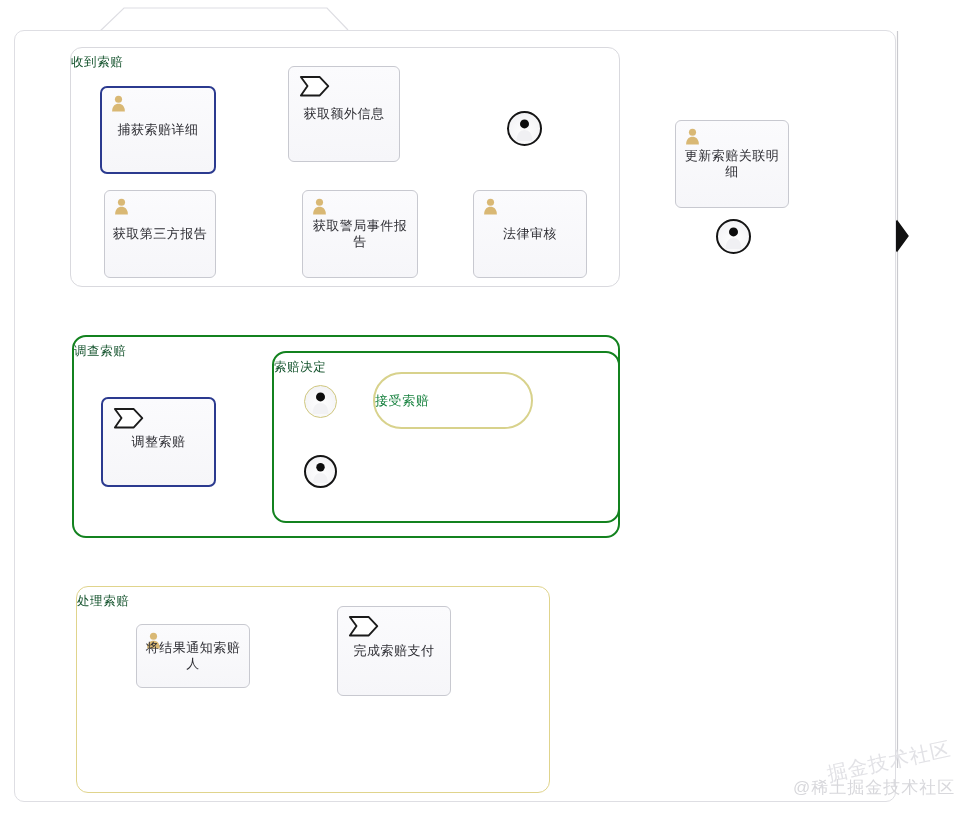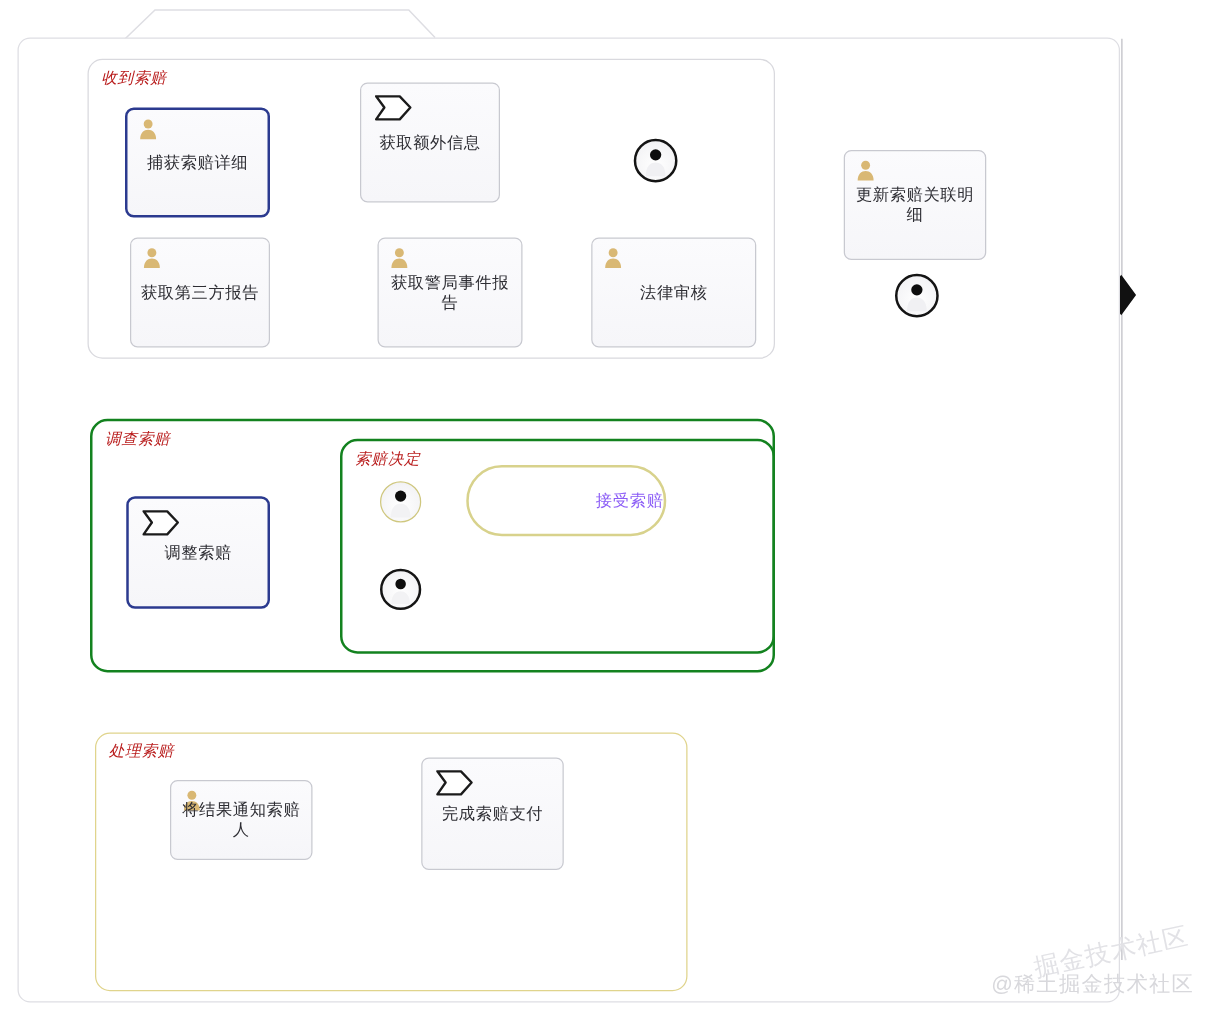--- a/index.html
+++ b/index.html
@@ -54,42 +54,41 @@
   
   .group{
     position:absolute;
     box-sizing:border-box;
     border:1px solid #d9d9de;
     border-radius:12px;
     background:transparent;
   }
   .group > .group-title{
     position:absolute;
-    left:10px;top:6px;
+    left:0;top:6px;
     font-size:12.5px;
-    color:#b91c1c;
+    color:#14532d;
     letter-spacing:.6px;
     white-space:nowrap;
-    font-style:italic;
   }
   .group.green{border:2px solid #13821f;border-radius:14px;}
   .group.yellow{border:1.5px solid #e0d48c;border-radius:12px;}
 
   
   .pill{
     position:absolute;
     box-sizing:border-box;
     border:2px solid #d8d28c;
     border-radius:60px;
     background:#ffffff;
     display:flex;
     align-items:center;
-    justify-content:flex-end;
+    justify-content:flex-start;
     font-size:13px;
-    color:#8b5cf6;
+    color:#15803d;
     letter-spacing:.6px;
   }
 
   
   .event{
     position:absolute;
     box-sizing:border-box;
     border-radius:50%;
     background:radial-gradient(circle at 50% 62%, #ffffff 0%, #f4f4f6 70%, #e9e9ee 100%);
     display:block;
@@ -227,21 +226,21 @@
   </div>
 
   <div class="node" style="left:302px;top:190px;width:116px;height:88px;">
     <svg class="person-mark" viewBox="0 0 16 18">
       <circle cx="8" cy="4.4" r="3.8" fill="#d9b874"></circle>
       <path d="M 1.2 17.5 C 1.2 11.8 4.4 9.3 8 9.3 C 11.6 9.3 14.8 11.8 14.8 17.5 Z" fill="#d9b874"></path>
     </svg>
     <span class="label">获取警局事件报告</span>
   </div>
 
-  <div class="node" style="left:473px;top:190px;width:132px;height:88px;">
+  <div class="node" style="left:473px;top:190px;width:114px;height:88px;">
     <svg class="person-mark" viewBox="0 0 16 18">
       <circle cx="8" cy="4.4" r="3.8" fill="#d9b874"></circle>
       <path d="M 1.2 17.5 C 1.2 11.8 4.4 9.3 8 9.3 C 11.6 9.3 14.8 11.8 14.8 17.5 Z" fill="#d9b874"></path>
     </svg>
     <span class="label">法律审核</span>
   </div>
 
   <div class="node" style="left:675px;top:84px;width:114px;height:88px;margin-top:36px;">
     <svg class="person-mark" viewBox="0 0 16 18">
       <circle cx="8" cy="4.4" r="3.8" fill="#d9b874"></circle>

